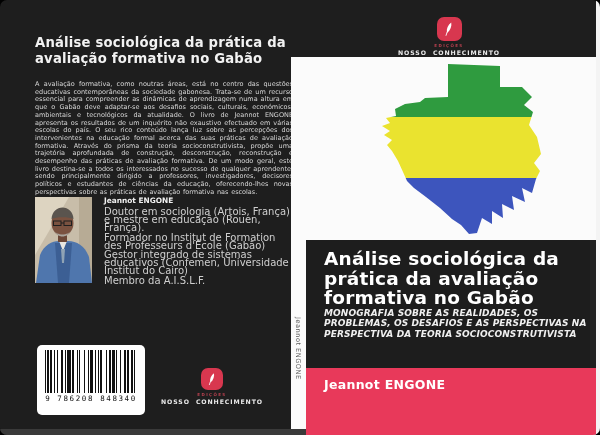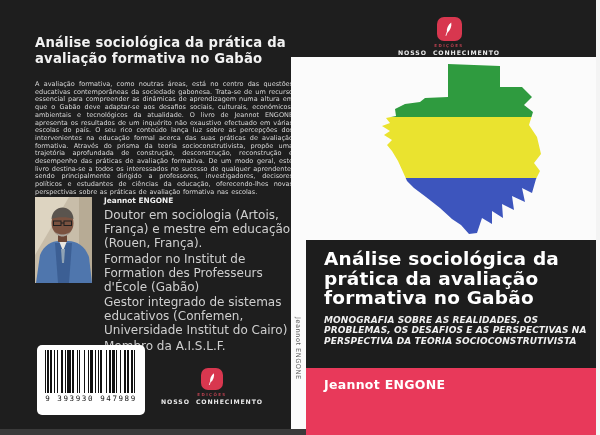--- a/index.html
+++ b/index.html
@@ -1,41 +1,42 @@
 <!DOCTYPE html>
 <html><head>
 <meta charset="utf-8">
 <style>
   * { margin:0; padding:0; box-sizing:border-box; }
   html,body { background:#000; }
   body { font-family:"DejaVu Sans","Liberation Sans",sans-serif; }
   #stage {
     position:relative; width:600px; height:435px; overflow:hidden;
     background:#1e1e1e;
+    border-radius:7px;
   }
 
   
   .back-title {
     position:absolute; left:35px; top:35px; width:268px;
     color:#f2f2f2; font-size:13.2px; font-weight:bold; line-height:16px;
     letter-spacing:.2px;
   }
   .back-desc {
     position:absolute; left:35px; top:81px; width:258px;
     color:#d6d6d6; font-size:6.5px; line-height:7.7px;
     text-align:justify; word-spacing:.6px;
   }
   .bio-wrap { position:absolute; left:35px; top:196px; width:262px; }
   .author-photo {
     position:absolute; left:0; top:1px; width:57px; height:86px;
     background:#c8bda9; overflow:hidden;
   }
   .bio-text { position:absolute; left:69px; top:0; width:192px; color:#cfcfcf; }
   .bio-name { font-size:7.4px; font-weight:bold; color:#f0f0f0; margin-bottom:3px; }
-  .bio-line { font-size:12px; line-height:14px; margin-bottom:1.5px; }
+  .bio-line { font-size:10px; line-height:8px; margin-bottom:1.5px; }
 
   
   .barcode-box {
     position:absolute; left:37px; top:345px; width:108px; height:70px;
     background:#fff; border-radius:5px; padding:5px 8px 0 8px;
   }
   .bars { position:relative; height:50px; display:flex; align-items:stretch; }
   .bars .b { height:100%; }
   .bars .b.ink { background:#111; }
   .barcode-num {
@@ -84,21 +85,21 @@
   .map-zone { position:absolute; left:0; top:0; width:290px; height:183px; }
   .title-box {
     position:absolute; left:0; top:183px; width:290px; height:128px;
     background:#1d1d1d; padding:9px 14px 0 18px;
   }
   .front-title {
     color:#fff; font-size:18.5px; font-weight:bold; line-height:19.5px;
     letter-spacing:.2px; width:258px;
   }
   .front-subtitle {
-    margin-top:7px; color:#efefef; font-size:9px; font-style:italic;
+    color:#efefef; font-size:9px; font-style:italic;
     font-weight:bold; line-height:10.6px; width:266px; letter-spacing:.1px;
   }
   .author-band {
     position:absolute; left:0; top:311px; width:290px; height:67px;
     background:#e8395a; padding:9px 0 0 18px;
   }
   .front-author { color:#fff; font-size:12.5px; font-weight:bold; letter-spacing:.3px; }
 
   .right-margin { position:absolute; left:596px; top:0; width:4px; height:435px; background:#f4f4f4; }
   .bottom-shade { position:absolute; left:0; top:429px; width:306px; height:6px; background:#3a3a3a; }
@@ -191,21 +192,21 @@
         <div class="b" style="width: 3.68px;"></div>
         <div class="b ink" style="width: 1.22667px;"></div>
         <div class="b" style="width: 1.22667px;"></div>
         <div class="b ink" style="width: 2.45333px;"></div>
         <div class="b" style="width: 1.22667px;"></div>
         <div class="b ink" style="width: 2.45333px;"></div>
         <div class="b" style="width: 1.22667px;"></div>
         <div class="b ink" style="width: 1.22667px;"></div>
         <div class="b" style="width: 1.22667px;"></div>
       </div>
-    <div class="barcode-num">9 393930 947989</div>
+    <div class="barcode-num">9 786208 848340</div>
   </div>
 
   <div class="pub-logo" id="logo-bottom">
     <div class="sq">
       <svg width="16" height="16" viewBox="0 0 24 24">
         <path d="M15 3.2 C10.6 6.4 8.4 11.2 9.2 16.6 L10.3 16.8 C14.1 12.9 15.8 7.8 15 3.2 Z" fill="#fff"></path>
         <path d="M9.6 15.8 L7.9 21" stroke="#fff" stroke-width="1.2" fill="none"></path>
       </svg>
     </div>
     <div class="pub-imprint">EDIÇÕES</div>

